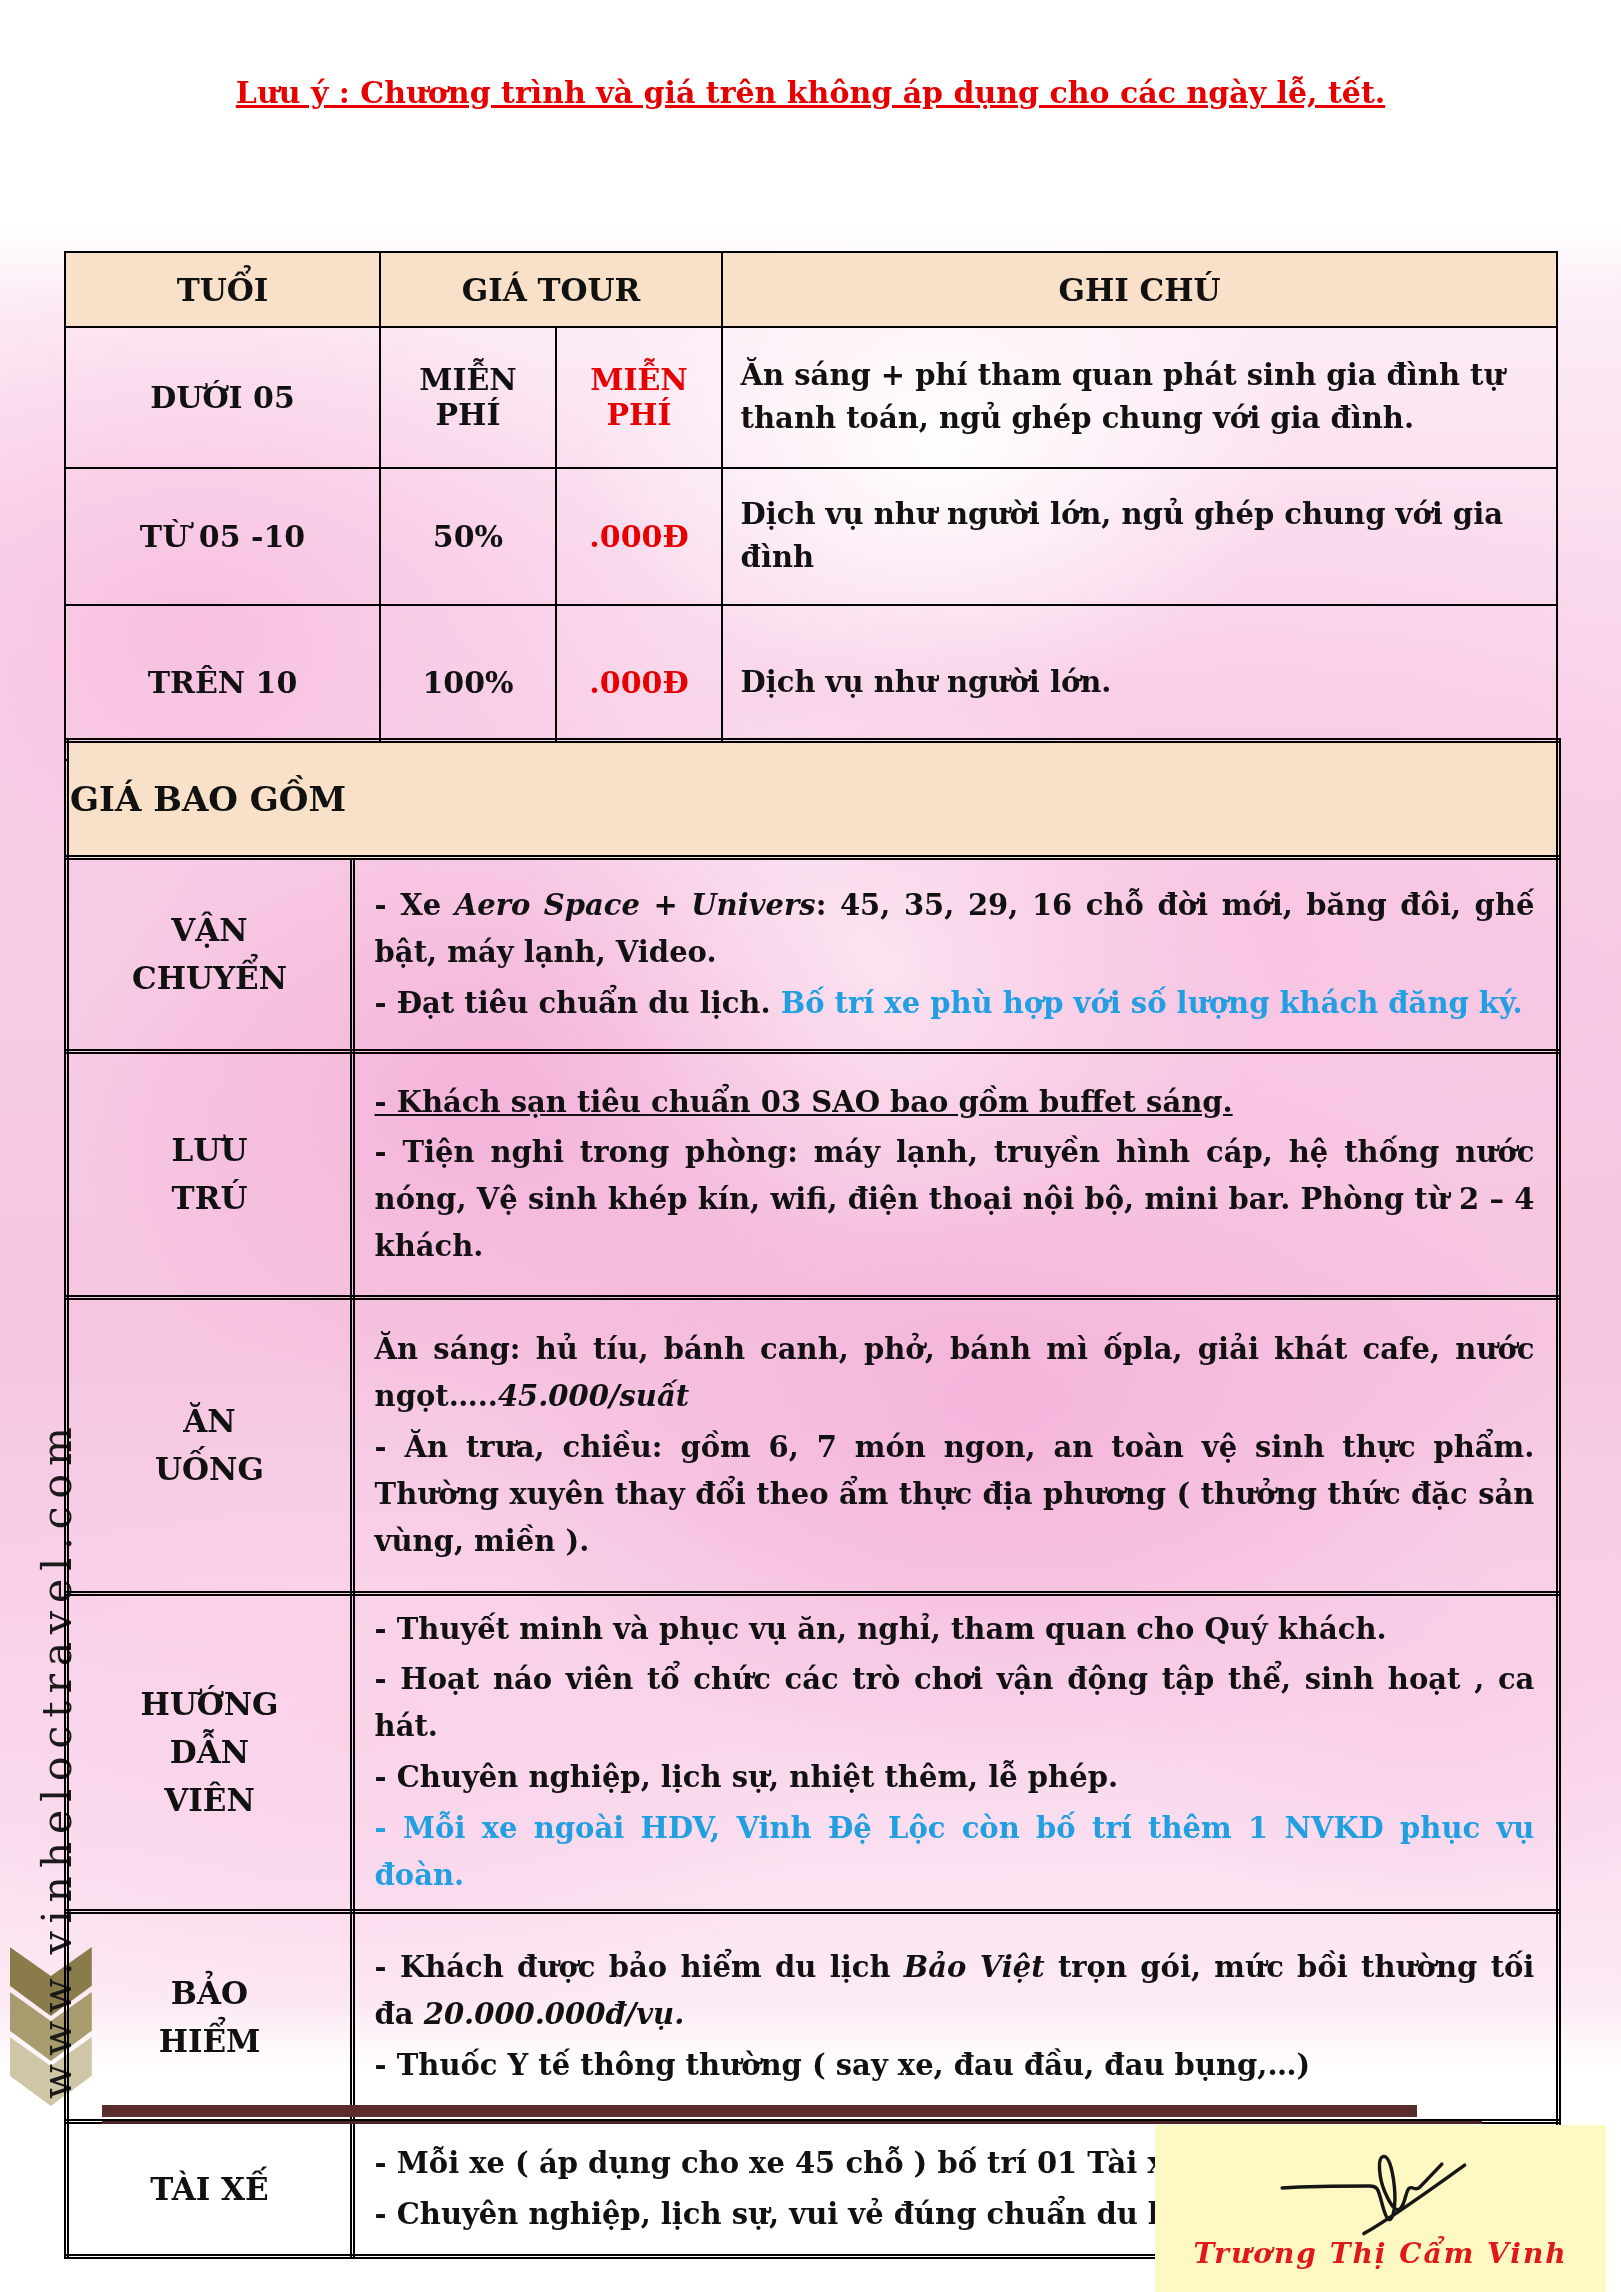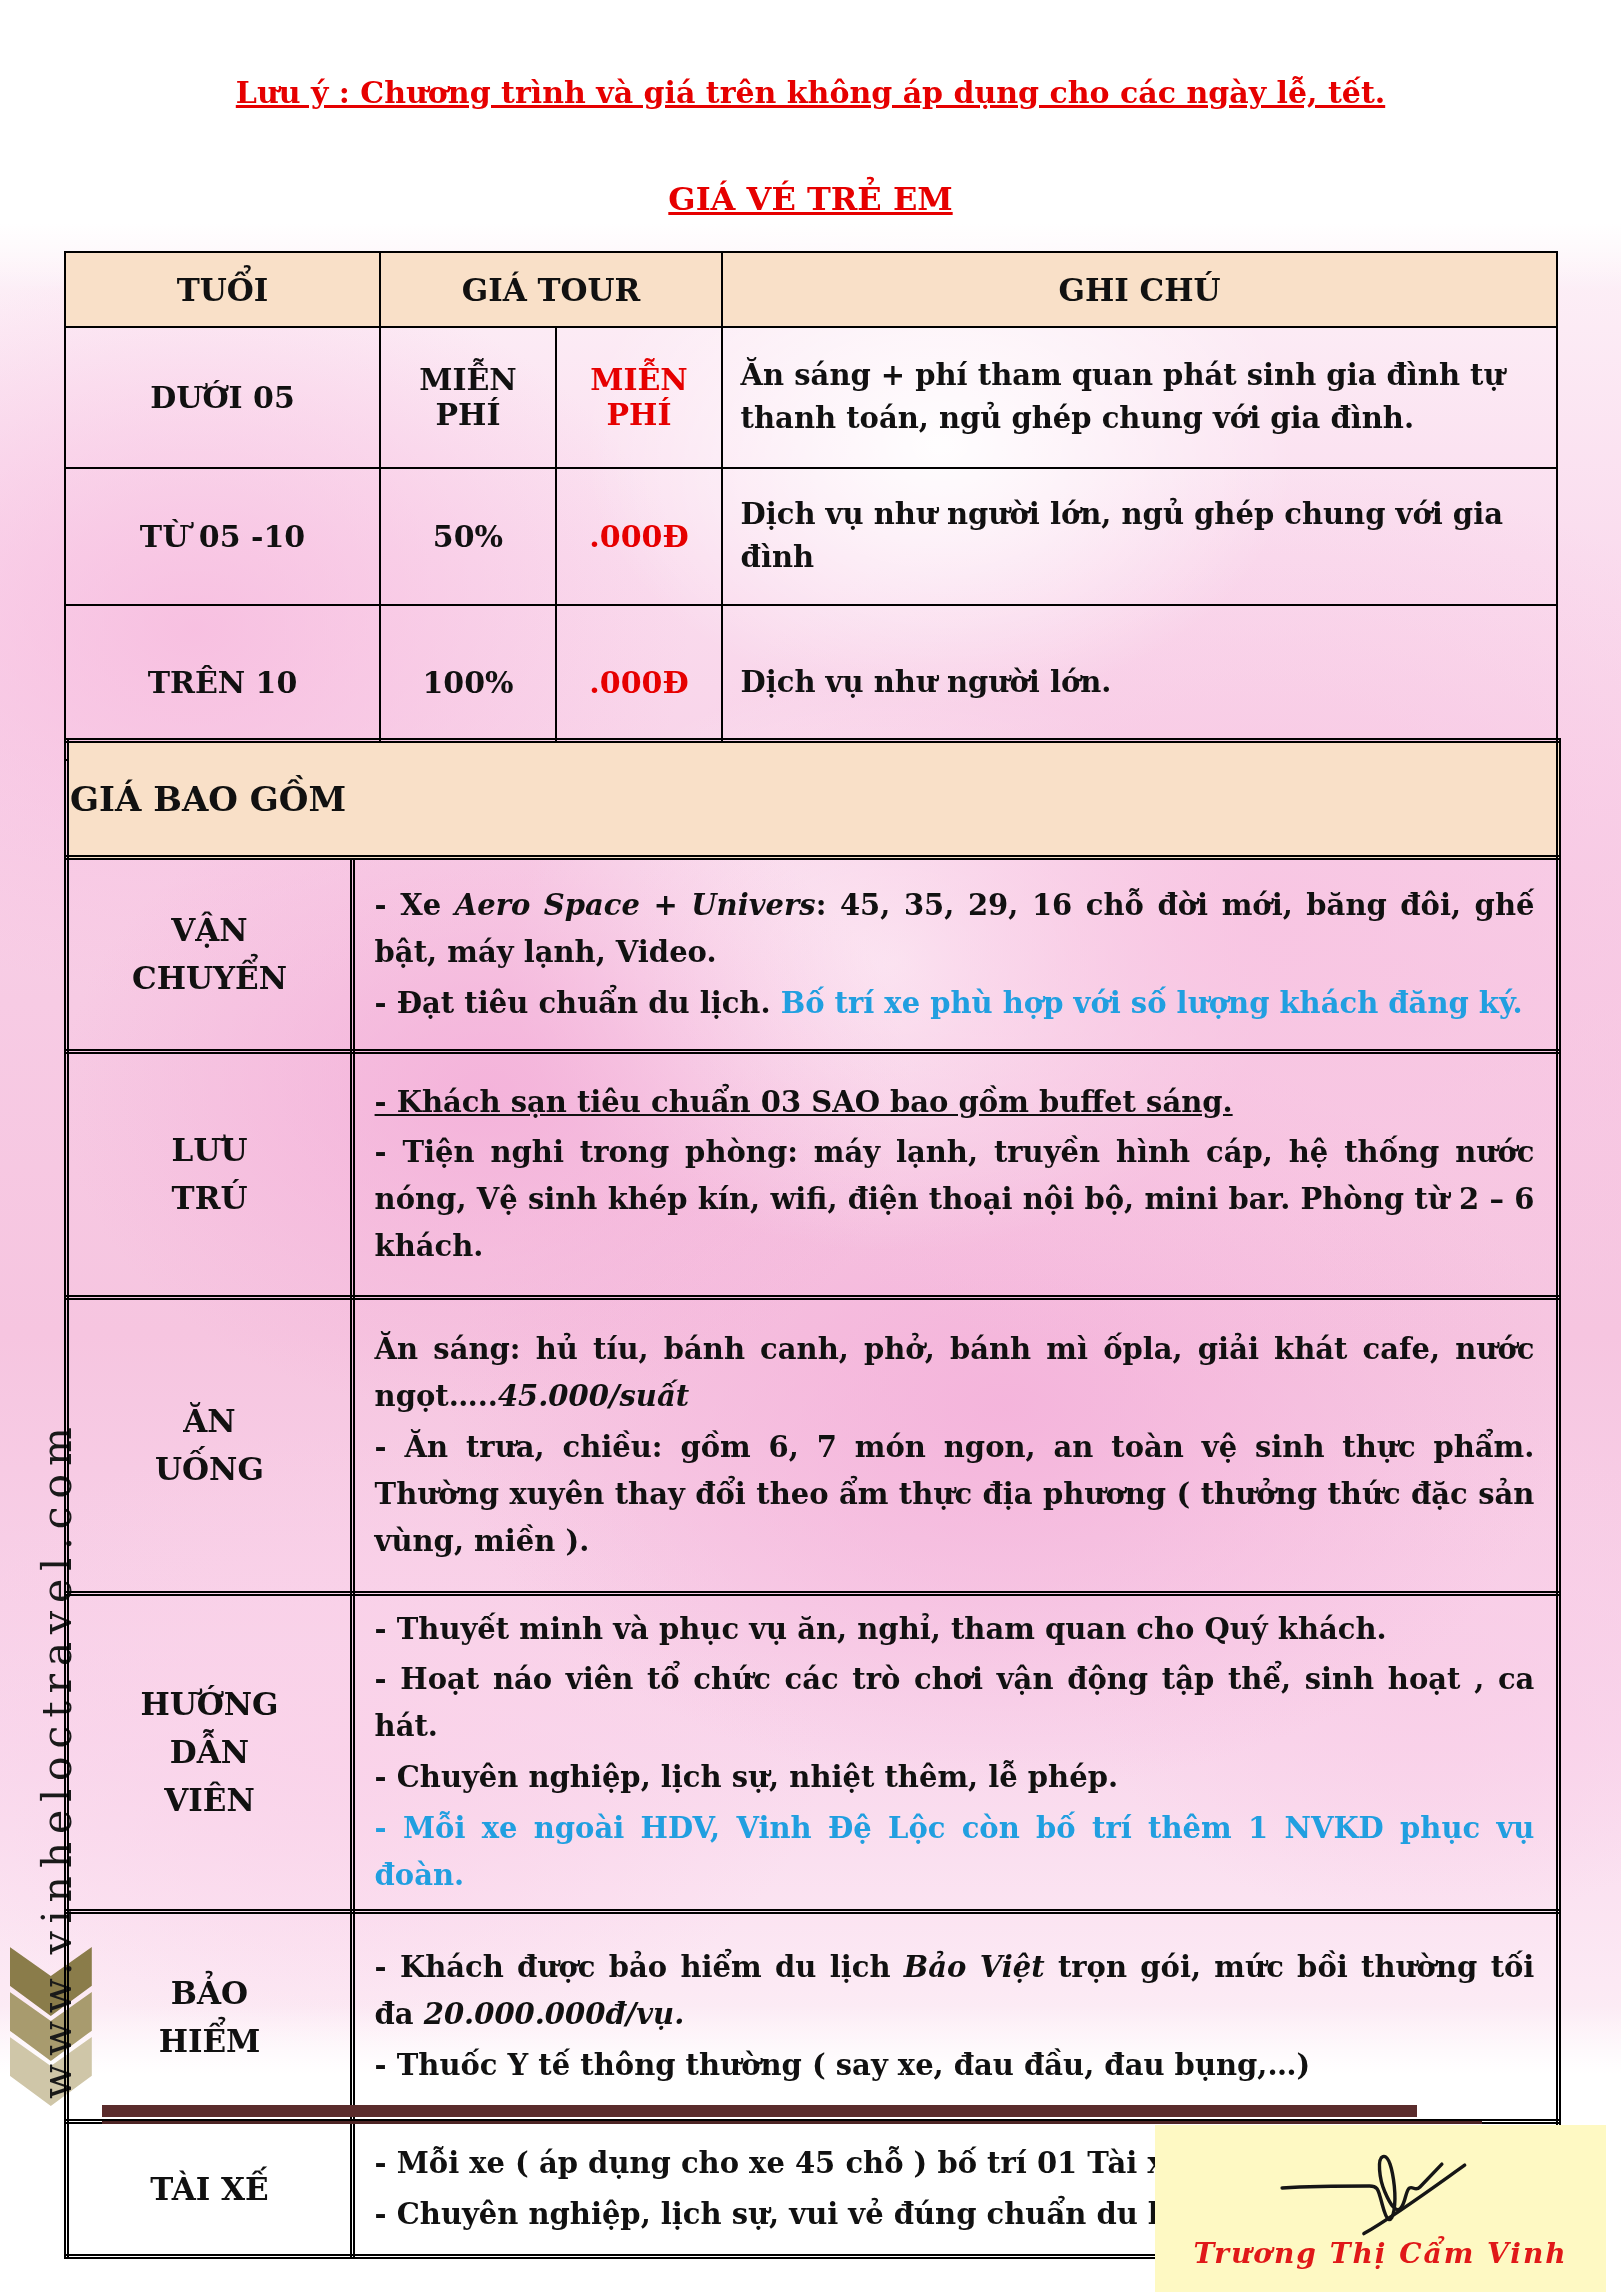--- a/index.html
+++ b/index.html
@@ -87,21 +87,20 @@
   .chev.c3 { top:90px; background:#cfc6a8; }
 </style>
 </head>
 <body>
 
 <div class="page">
 
   <div class="rose-bg"></div>
 
   <div class="red-note">Lưu ý : Chương trình và giá trên không áp dụng cho các ngày lễ, tết.</div>
-  <div class="doc-title">GIÁ VÉ TRẺ EM</div>
 
   <table class="t1">
     <colgroup>
         <col style="width:315px">
         <col style="width:176px">
         <col style="width:166px">
         <col style="width:835px">
       </colgroup>
     <tbody>
         <tr class="head">
@@ -147,21 +146,21 @@
         <div class="para"><span>- Xe </span><i>Aero Space + Univers</i><span>: 45, 35, 29, 16 chỗ đời mới, băng đôi, ghế bật, máy lạnh, Video.</span></div>
         <div class="para"><span>- Đạt tiêu chuẩn du lịch. </span><span class="blue-txt">Bố trí xe phù hợp với số lượng khách đăng ký.</span></div>
       </td>
     </tr>
 
     <tr class="row-lt">
       <td class="lbl">LƯU
 TRÚ</td>
       <td class="cnt">
         <div class="para u">- Khách sạn tiêu chuẩn 03 SAO bao gồm buffet sáng.</div>
-        <div class="para">- Tiện nghi trong phòng: máy lạnh, truyền hình cáp, hệ thống nước nóng, Vệ sinh khép kín, wifi, điện thoại nội bộ, mini bar. Phòng từ 2 – 6  khách.</div>
+        <div class="para">- Tiện nghi trong phòng: máy lạnh, truyền hình cáp, hệ thống nước nóng, Vệ sinh khép kín, wifi, điện thoại nội bộ, mini bar. Phòng từ 2 – 4  khách.</div>
       </td>
     </tr>
 
     <tr class="row-au">
       <td class="lbl">ĂN
 UỐNG</td>
       <td class="cnt">
         <div class="para"><span>Ăn sáng: hủ tíu, bánh canh, phở, bánh mì ốpla, giải khát cafe, nước ngọt…..</span><i>45.000/suất</i></div>
         <div class="para">- Ăn trưa, chiều: gồm 6, 7 món ngon, an toàn vệ sinh thực phẩm. Thường xuyên thay đổi theo ẩm thực địa phương ( thưởng thức đặc sản vùng, miền ).</div>
       </td>

